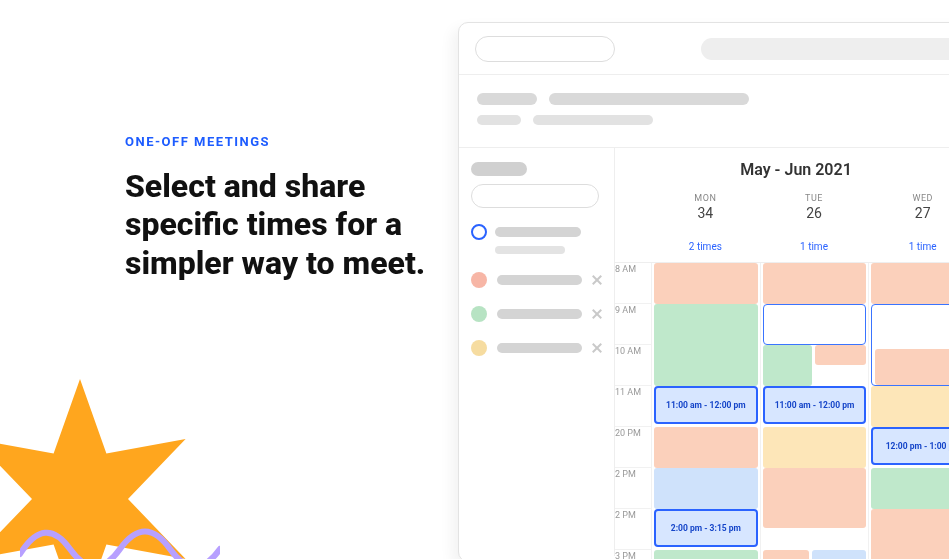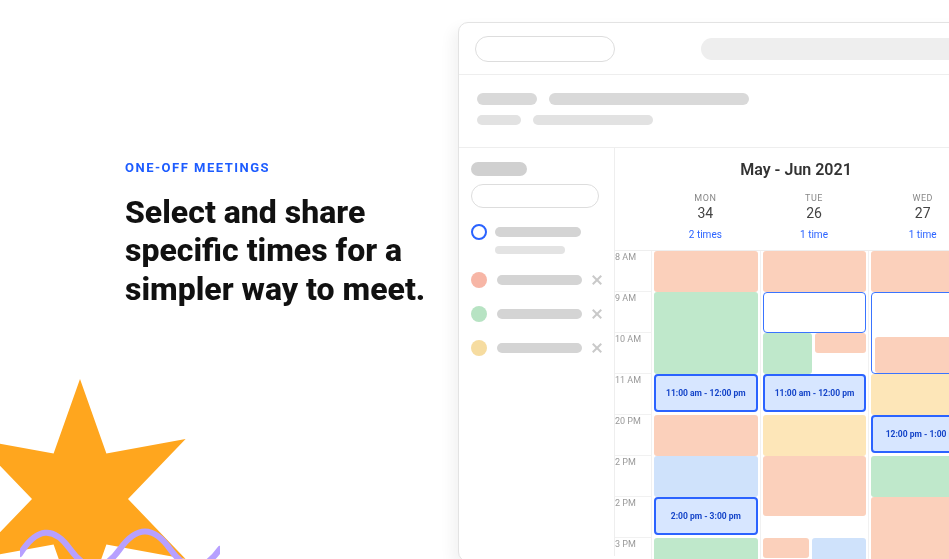--- a/index.html
+++ b/index.html
@@ -1,21 +1,21 @@
 <!DOCTYPE html>
 <html><head>
 <meta charset="utf-8">
 <style>
   * { box-sizing: border-box; margin: 0; padding: 0; }
   html, body { width: 949px; height: 559px; overflow: hidden; font-family: -apple-system, BlinkMacSystemFont, "Segoe UI", Roboto, Helvetica, Arial, sans-serif; background: #fff; }
 
   .stage { position: relative; width: 949px; height: 559px; background: #fff; }
 
   
-  .copy { position: absolute; left: 125px; top: 160px; width: 310px; }
+  .copy { position: absolute; left: 125px; top: 134px; width: 310px; }
   .eyebrow { color: #1d5cff; font-size: 13px; font-weight: 700; letter-spacing: 1.5px; text-transform: uppercase; }
   .headline { margin-top: 18px; font-size: 32px; line-height: 1.2; font-weight: 800; color: #111; }
 
   
   .star { position: absolute; left: -40px; bottom: -60px; width: 240px; height: 240px; }
   .squiggle { position: absolute; left: 20px; bottom: -10px; width: 200px; height: 60px; }
 
   
   .app { position: absolute; left: 458px; top: 22px; width: 520px; height: 540px; background: #fff; border: 1px solid #e3e3e3; border-radius: 10px; box-shadow: -6px 6px 14px rgba(0,0,0,.05); overflow: hidden; }
 
@@ -59,21 +59,21 @@
   .close-x::before{transform:rotate(45deg);}
   .close-x::after{transform:rotate(-45deg);}
 
   
   .cal { flex:1; padding: 12px 0 0 0; }
   .cal-title { text-align:center; font-size:16px; font-weight:600; color:#333; margin-bottom: 14px; }
   .cal-head { display:flex; padding-left: 36px; }
   .daycol { flex: 1; text-align:center; min-width: 0; }
   .dow { font-size: 9px; color:#888; letter-spacing:.5px; text-transform:uppercase;}
   .daynum { font-size: 14px; color:#444; margin-top: 2px;}
-  .timeslink { margin-top: 8px; font-size: 10px; color:#2b63ff; cursor:pointer; }
+  .timeslink { margin-top: 20px; font-size: 10px; color:#2b63ff; cursor:pointer; }
 
   .grid { position:relative; margin-top: 10px; border-top:1px solid #eee; height: 330px; display:flex; }
   .hours { width:36px; flex:none; }
   .hour { height: 41px; border-bottom: 1px solid #f1f1f1; text-align:left; padding-right:4px; font-size:9px; color:#999; line-height: 10px; padding-top:1px;}
   .cols { position:absolute; left:36px; right:0; top:0; bottom:0; display:flex; }
   .col { flex:1; border-left:1px solid #f1f1f1; position:relative; min-width:0;}
 
   .block { position:absolute; left:2px; right:2px; border-radius:3px; }
   .peach { background:#fbd0bb; }
   .mint { background:#bfe8cb; }
@@ -187,21 +187,21 @@
 
             <div class="col">
               <div class="block peach" style="top:0; height:41px;"></div>
               <div class="block mint" style="top:41px; height:82px;"></div>
               <div class="slot-sel" style="top:123px; height:38px;">
                   <span class="sel-label">11:00 am - 12:00 pm</span>
                 </div>
               <div class="block peach" style="top:164px; height:41px;"></div>
               <div class="block lblue" style="top:205px; height:41px;"></div>
               <div class="slot-sel" style="top:246px; height:38px;">
-                  <span class="sel-label">2:00 pm - 3:00 pm</span>
+                  <span class="sel-label">2:00 pm - 3:15 pm</span>
                 </div>
               <div class="block mint" style="top:287px; height:30px;"></div>
             </div>
 
             <div class="col">
               <div class="block peach" style="top:0; height:41px;"></div>
               <div class="outline-slot" style="top:41px; height:41px;"></div>
               <div class="block peach" style="top:82px; height:20px; left:50%; right:2px;"></div>
               <div class="block mint" style="top:82px; height:41px; left:2px; right:52%;"></div>
               <div class="slot-sel" style="top:123px; height:38px;">

